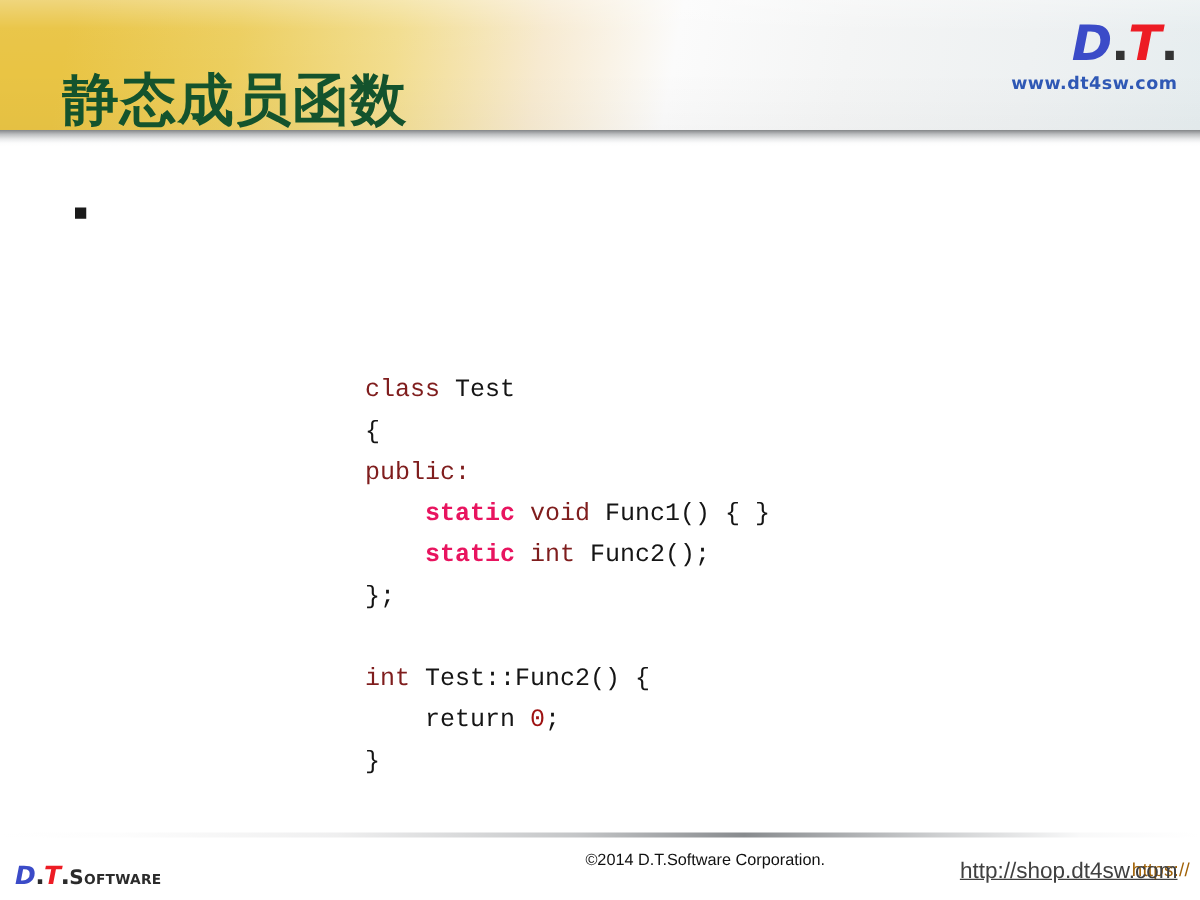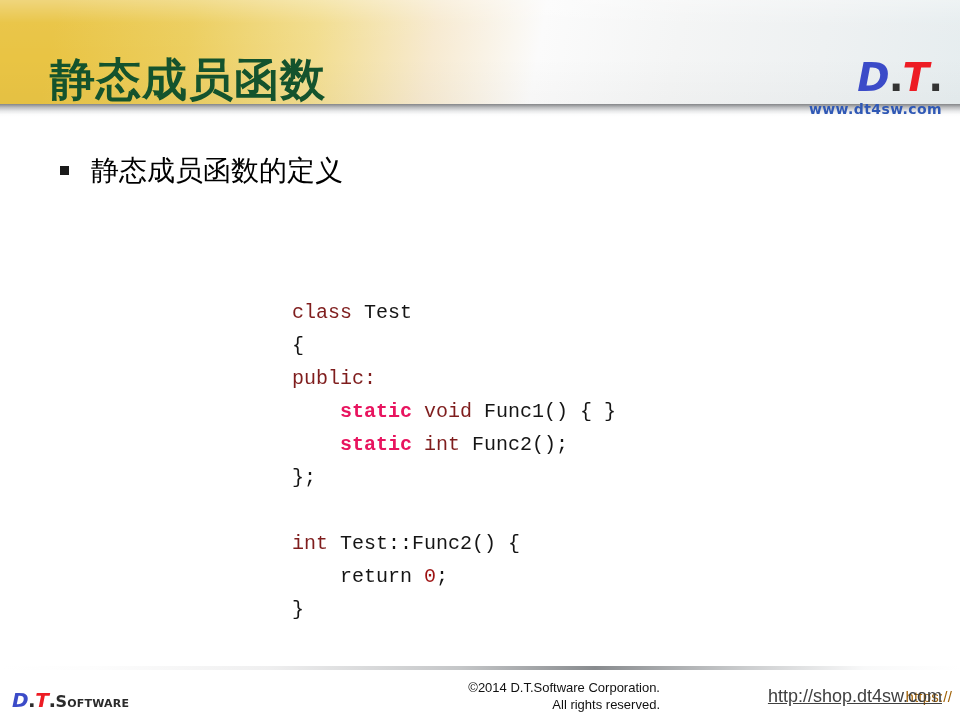--- a/index.html
+++ b/index.html
@@ -80,21 +80,20 @@
     user-select: none;
   }
   .logo-mark {
     font-family: "DejaVu Sans", sans-serif;
     font-size: 39px;
     font-weight: bold;
     font-style: italic;
     line-height: 44px;
     letter-spacing: -1px;
     white-space: nowrap;
-    margin-top: 42px;
   }
   .logo-d { color: #3b4bc8; }
   .logo-t { color: #ed1c24; }
   .logo-dot { color: #333333; font-style: normal; }
   #logo-url {
     font-family: "DejaVu Sans", sans-serif;
     font-size: 14px;
     font-weight: bold;
     color: #2f58b5;
     letter-spacing: 0.4px;
@@ -257,33 +256,32 @@
 <h1 id="slide-title">静态成员函数</h1>
 
 <div id="corp-logo">
   <div class="logo-mark"><span class="logo-d">D</span><span class="logo-dot">.</span><span class="logo-t">T</span><span class="logo-dot">.</span></div>
   <div id="logo-url">www.dt4sw.com</div>
 </div>
 
 <div id="content">
 
   <div class="bullet-l1">
-    <span class="marker"></span><span>静态成员函数的定义</span>
+    <span class="marker"></span>
   </div>
 
 
 </div>
 
 <div id="code-block"><div class="line"><span class="c-kw">class</span><span class="c-id"> </span><span class="c-id">Test</span></div><div class="line"><span class="c-pun">{</span></div><div class="line"><span class="c-kw">public:</span></div><div class="line"><span class="c-id">    </span><span class="c-stat">static</span><span class="c-id"> </span><span class="c-kw">void</span><span class="c-id"> </span><span class="c-id">Func1()</span><span class="c-pun"> { }</span></div><div class="line"><span class="c-id">    </span><span class="c-stat">static</span><span class="c-id"> </span><span class="c-kw">int</span><span class="c-id"> </span><span class="c-id">Func2();</span></div><div class="line"><span class="c-pun">};</span></div><div class="blank"></div><div class="line"><span class="c-kw">int</span><span class="c-id"> </span><span class="c-id">Test::Func2() {</span></div><div class="line"><span class="c-id">    return </span><span class="c-num">0</span><span class="c-pun">;</span></div><div class="line"><span class="c-pun">}</span></div></div>
 
 <div id="footer-rule"></div>
 
 <div id="footer-logo"><span class="flogo-mark flogo-d">D</span><span class="flogo-mark flogo-dot">.</span><span class="flogo-mark flogo-t">T</span><span class="flogo-mark flogo-dot">.</span><span class="flogo-word">Software</span></div>
 
 <div id="footer-copyright">
   <div>©2014 D.T.Software Corporation.</div>
-  <div>All rights reserved.</div>
 </div>
 
 <div id="footer-link-wrap">
   <span id="footer-watermark">https://</span>
   <span id="footer-link">http://shop.dt4sw.com</span>
 </div>
 
 </body></html>

